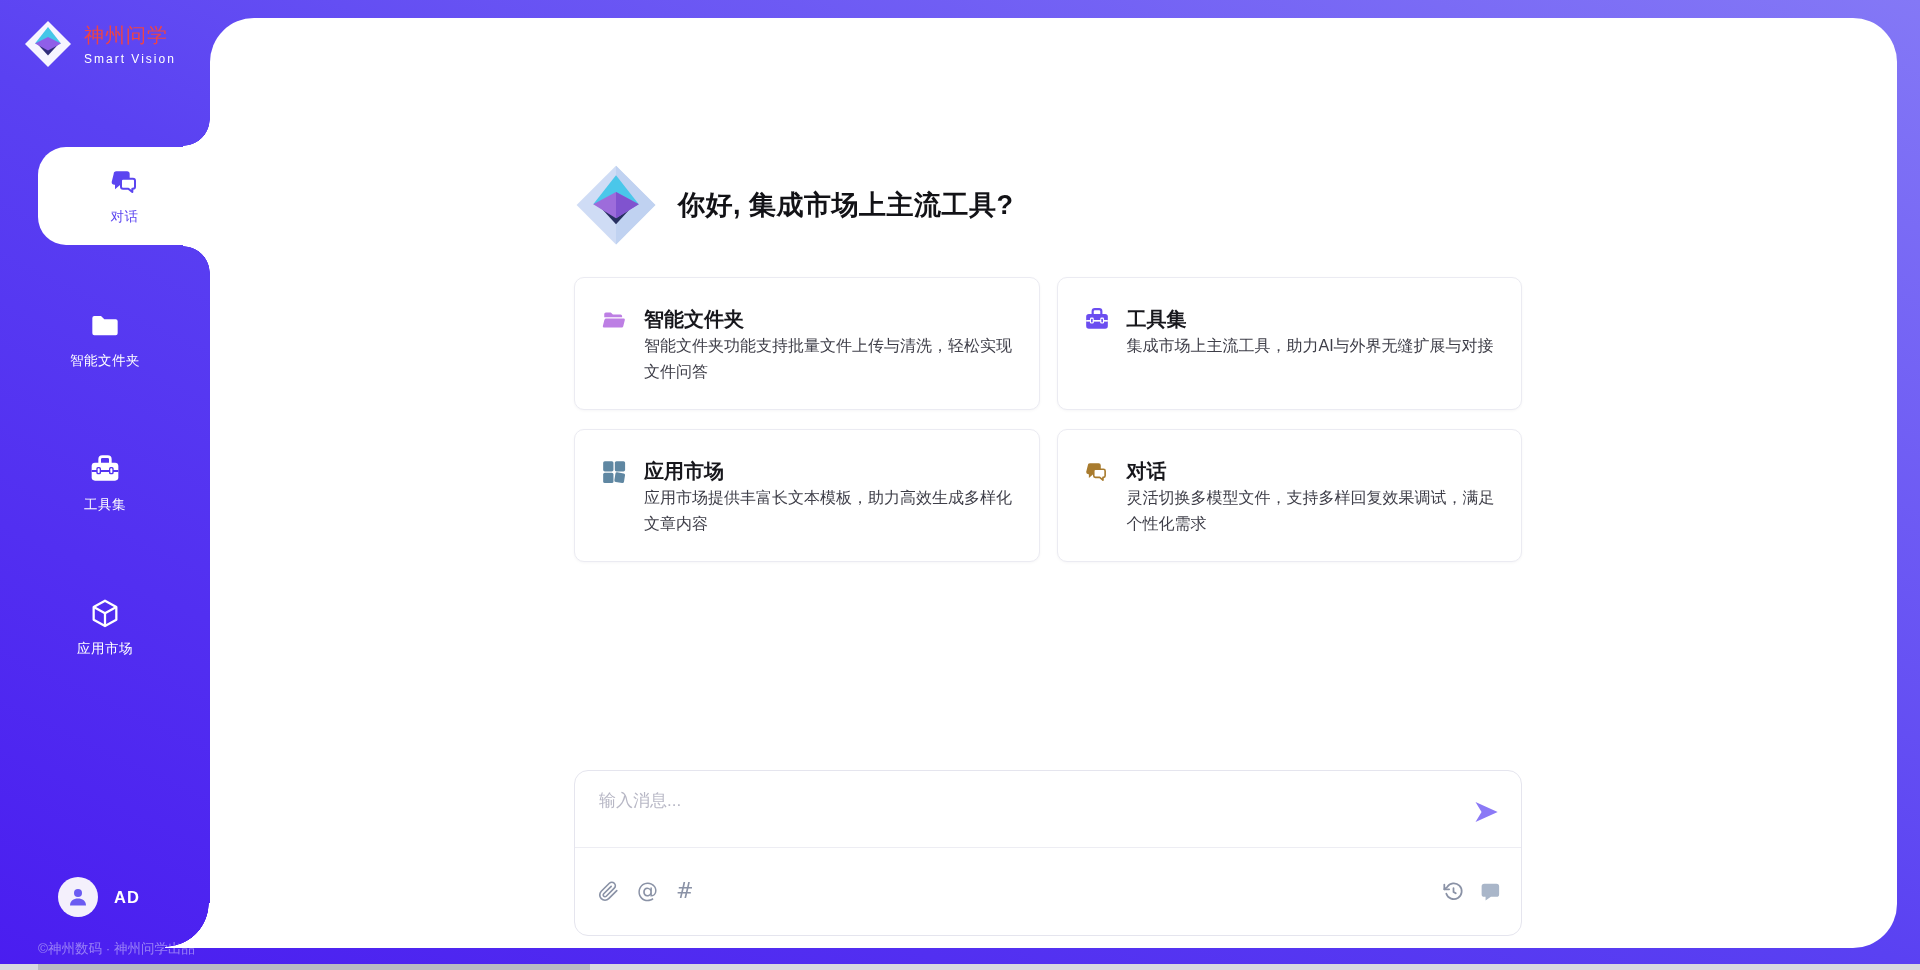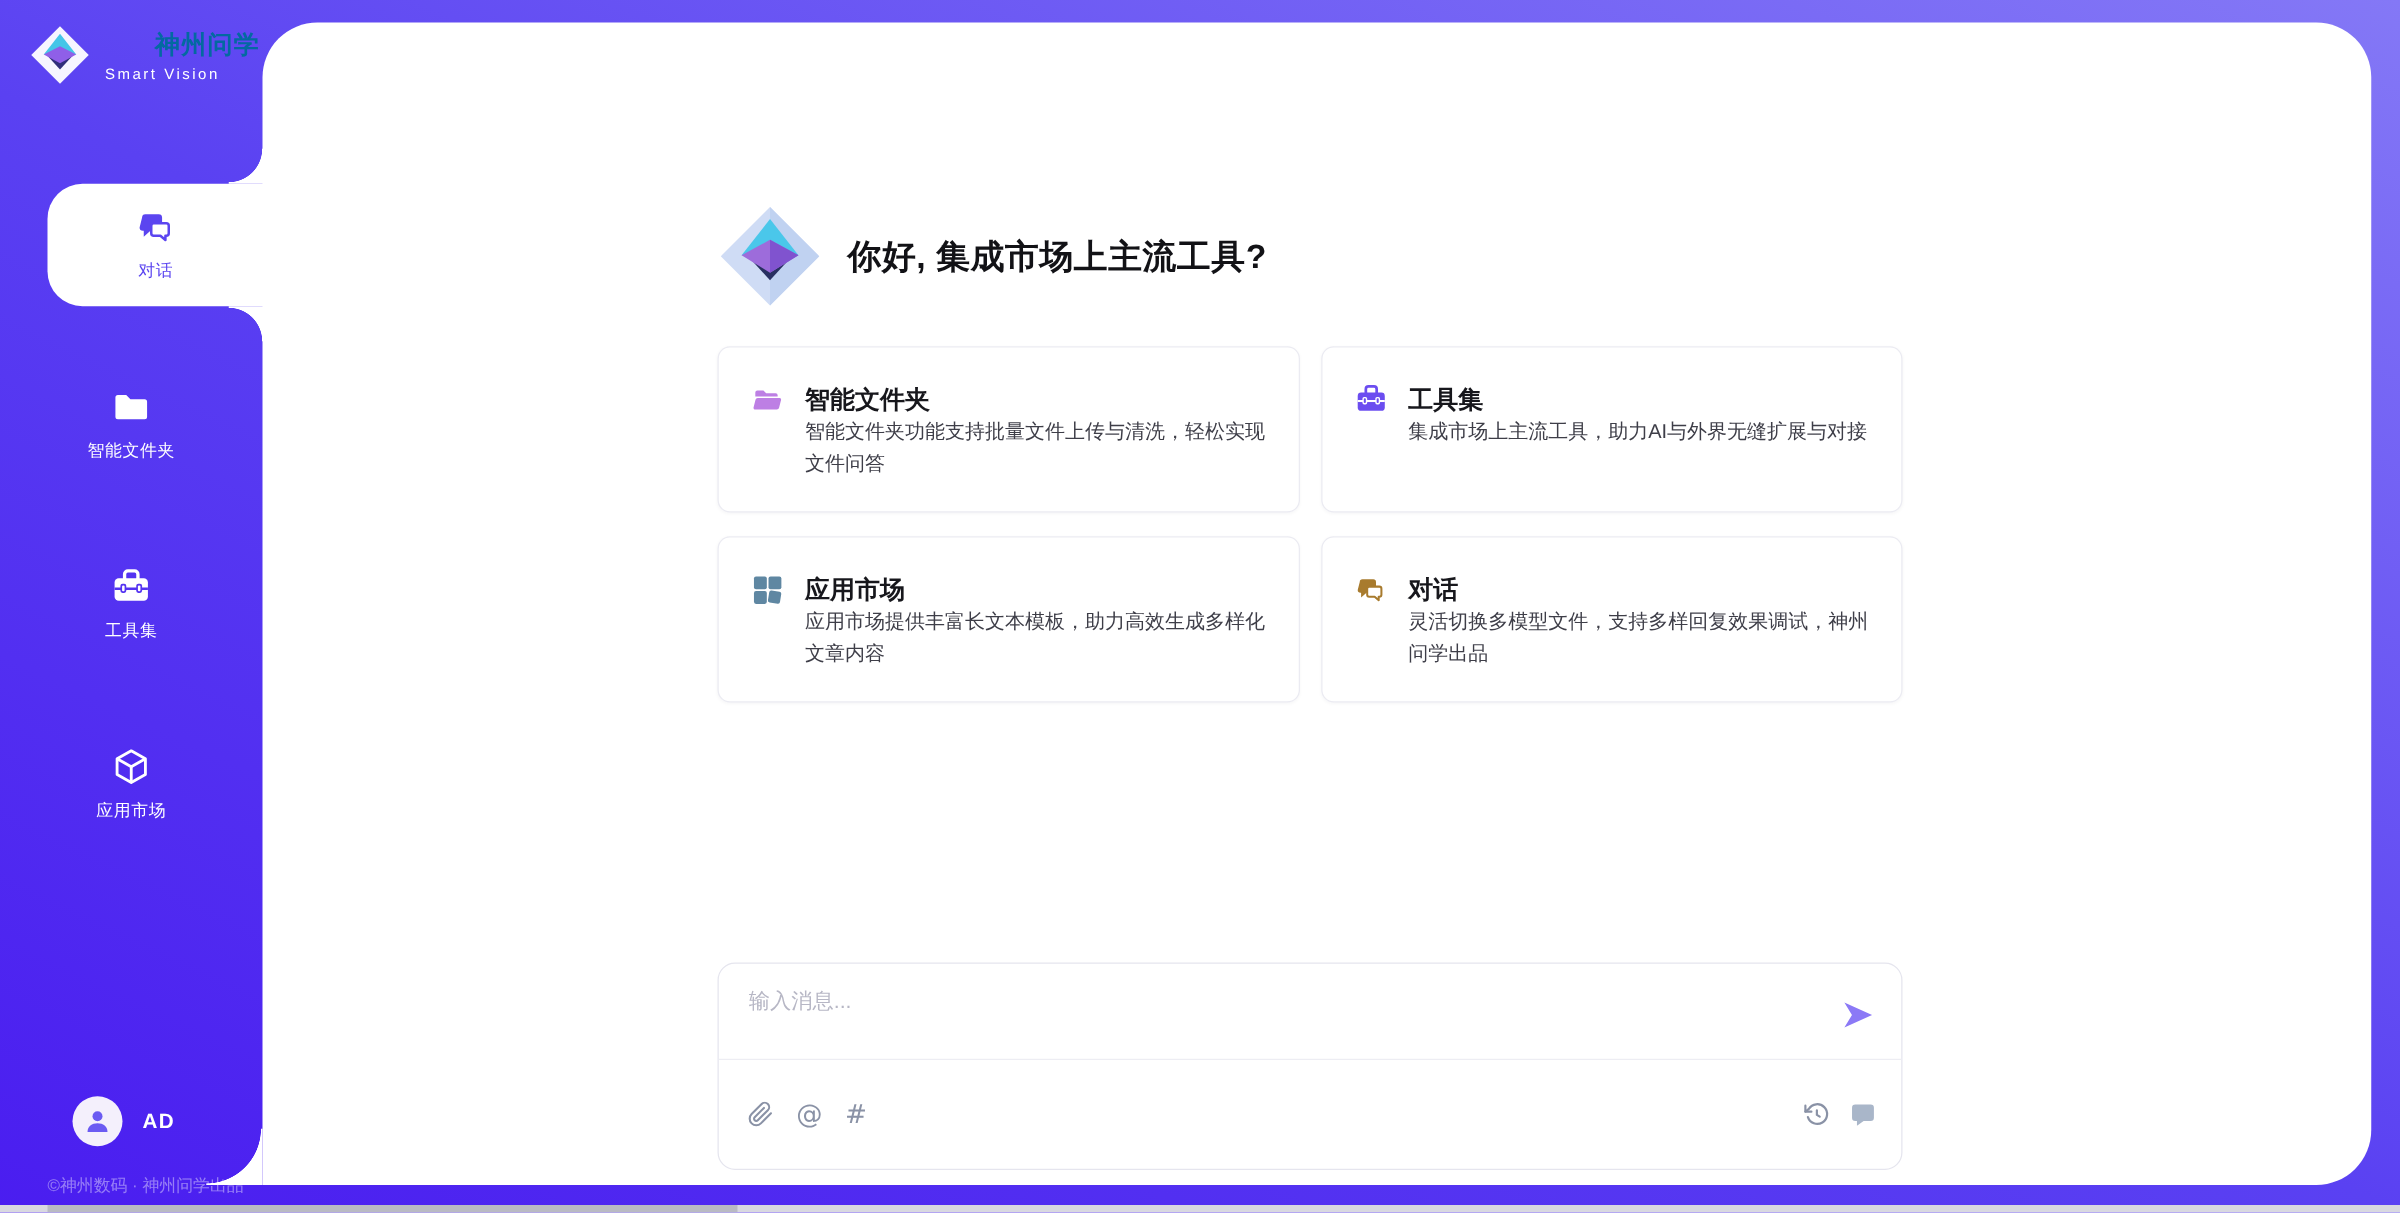--- a/index.html
+++ b/index.html
@@ -11,21 +11,21 @@
   body{
     font-family:"Liberation Sans","DejaVu Sans",sans-serif;
     background:linear-gradient(205deg,var(--frame_top) 0%,var(--frame_mid) 52%,var(--frame_bottom) 100%);
     position:relative;
   }
   svg{display:block;}
   
   .sidebar{position:absolute;left:0;top:0;width:210px;height:100%;}
   .logo{position:absolute;top:20px;left:24px;display:flex;align-items:center;gap:12px;}
   .logo-mark{width:48px;height:48px;}
-  .logo-name{color:#0369a1;font-size:20px;font-weight:700;letter-spacing:1px;margin-left:40px;}
+  .logo-name{color:#ef4444;font-size:20px;font-weight:400;letter-spacing:1px;}
   .logo-sub{color:#fff;font-size:12px;letter-spacing:2px;margin-top:3px;}
   .nav{position:absolute;top:147px;left:0;right:0;display:flex;flex-direction:column;gap:46px;}
   .nav-item{position:relative;height:98px;display:flex;flex-direction:column;align-items:center;justify-content:center;gap:10px;color:#fff;cursor:pointer;}
   .nav-item .nav-ico{width:32px;height:32px;}
   .nav-item .nav-label{font-size:13.5px;letter-spacing:.5px;}
   .nav-item.active{background:#fff;color:var(--accent);margin-left:38px;width:173px;border-radius:28px 0 0 28px;}
   .nav-item.active .nav-label{font-weight:500;}
   .conn{position:absolute;right:0;width:28px;height:28px;pointer-events:none;}
   .conn.top{top:-28px;background:radial-gradient(circle 28px at 0 0,rgba(0,0,0,0) 0 26.5px,#fff 27px);}
   .conn.bot{bottom:-28px;background:radial-gradient(circle 28px at 0 100%,rgba(0,0,0,0) 0 26.5px,#fff 27px);}
@@ -273,21 +273,21 @@
       </div>
     </div>
     <div class="card">
       <span class="card-ico" style="color: rgb(168, 123, 46);">
         <svg>
             <use href="#i-chat"></use>
           </svg>
       </span>
       <div>
         <div class="card-title">对话</div>
-        <div class="card-desc">灵活切换多模型文件，支持多样回复效果调试，神州问学出品</div>
+        <div class="card-desc">灵活切换多模型文件，支持多样回复效果调试，满足个性化需求</div>
       </div>
     </div>
   </div>
 
 
   <div class="composer">
     <input type="text" placeholder="输入消息..." style="">
     <button class="send-btn">
       <svg>
           <use href="#i-send"></use>

